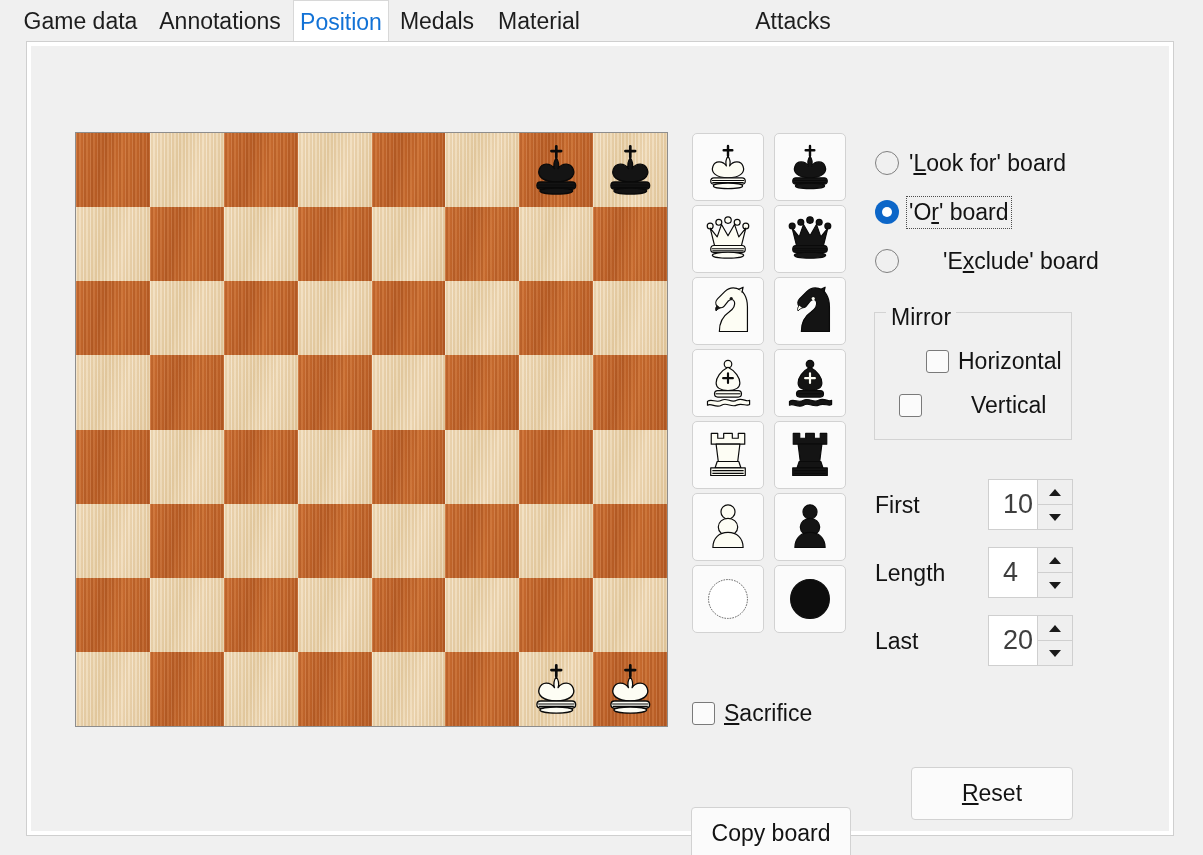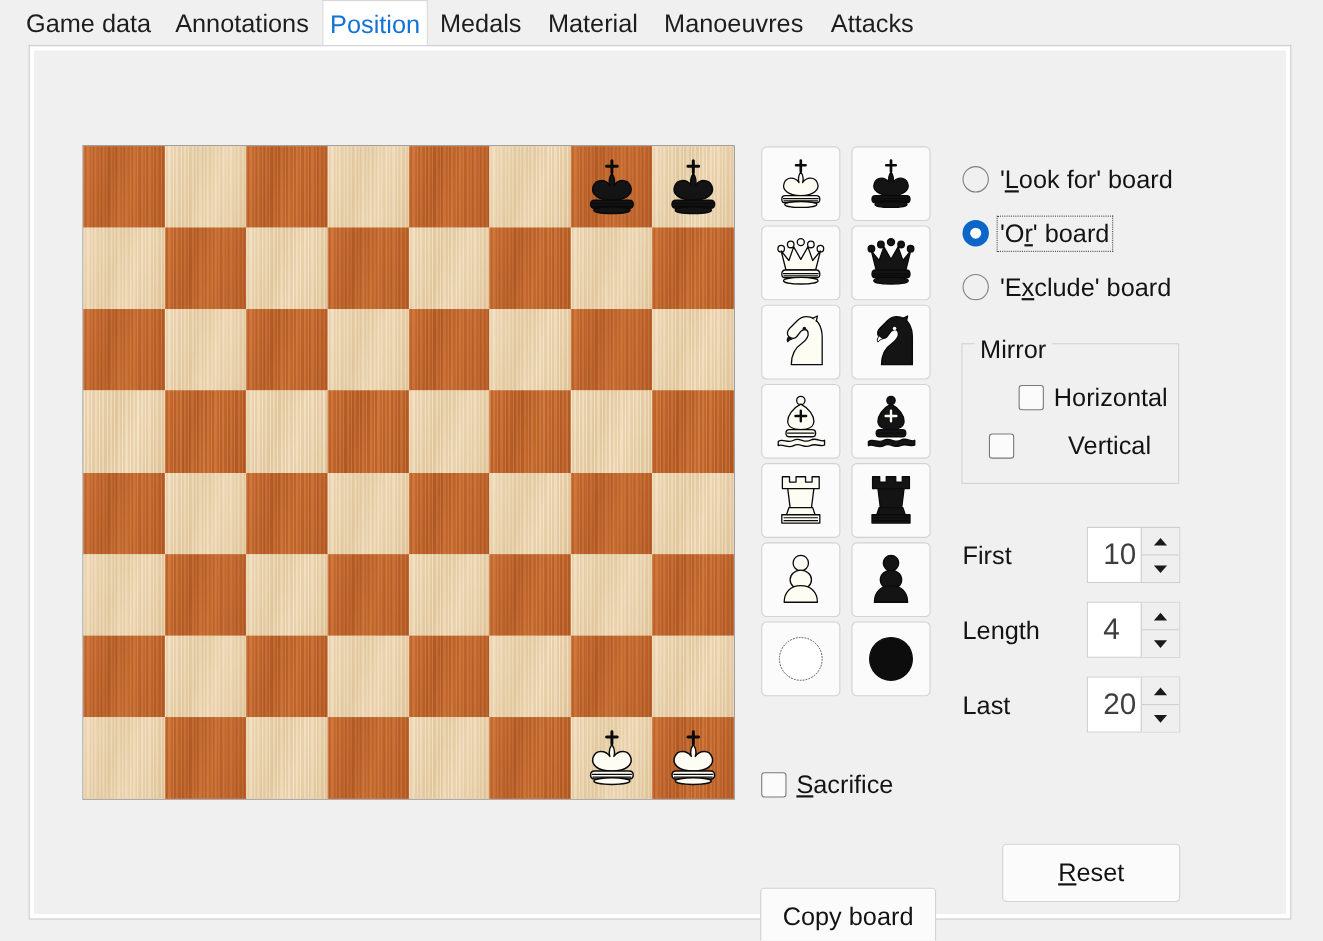--- a/index.html
+++ b/index.html
@@ -262,21 +262,20 @@
 </style>
 </head>
 <body>
 
 <div id="tabstrip">
     <div class="tab" style="left: 14px; width: 133px;">Game data</div>
     <div class="tab" style="left: 147px; width: 146px;">Annotations</div>
     <div class="tab active" style="left: 293px; width: 96px;">Position</div>
     <div class="tab" style="left: 389px; width: 96px;">Medals</div>
     <div class="tab" style="left: 485px; width: 108px;">Material</div>
-    <div class="tab" style="left: 593px; width: 148px;">Manoeuvres</div>
     <div class="tab" style="left: 741px; width: 104px;">Attacks</div>
   </div>
 
 <div id="panel"></div>
 
 <div id="board">
     <div class="sq dark"></div>
     <div class="sq light"></div>
     <div class="sq dark"></div>
     <div class="sq light"></div>
@@ -501,21 +500,21 @@
 
 <div id="radios">
     <div class="radio-row" style="top: 146px;">
       <span class="radio-mark"></span>
       <span class="radio-label"><span>'</span><span class="mn">L</span><span>ook for' board</span></span>
     </div>
     <div class="radio-row" style="top: 195px;">
       <span class="radio-mark on"></span>
       <span class="radio-label focused"><span>'O</span><span class="mn">r</span><span>' board</span></span>
     </div>
-    <div class="radio-row" style="top: 244px;">
+    <div class="radio-row" style="top: 244px; gap: 34px;">
       <span class="radio-mark"></span>
       <span class="radio-label"><span>'E</span><span class="mn">x</span><span>clude' board</span></span>
     </div>
   </div>
 
 <div id="mirror-group"></div>
 <div id="mirror-legend">Mirror</div>
 
 <div class="check-row" style="left:899px; top:348px;padding-left:27px;">
   <span class="check-mark"></span>

